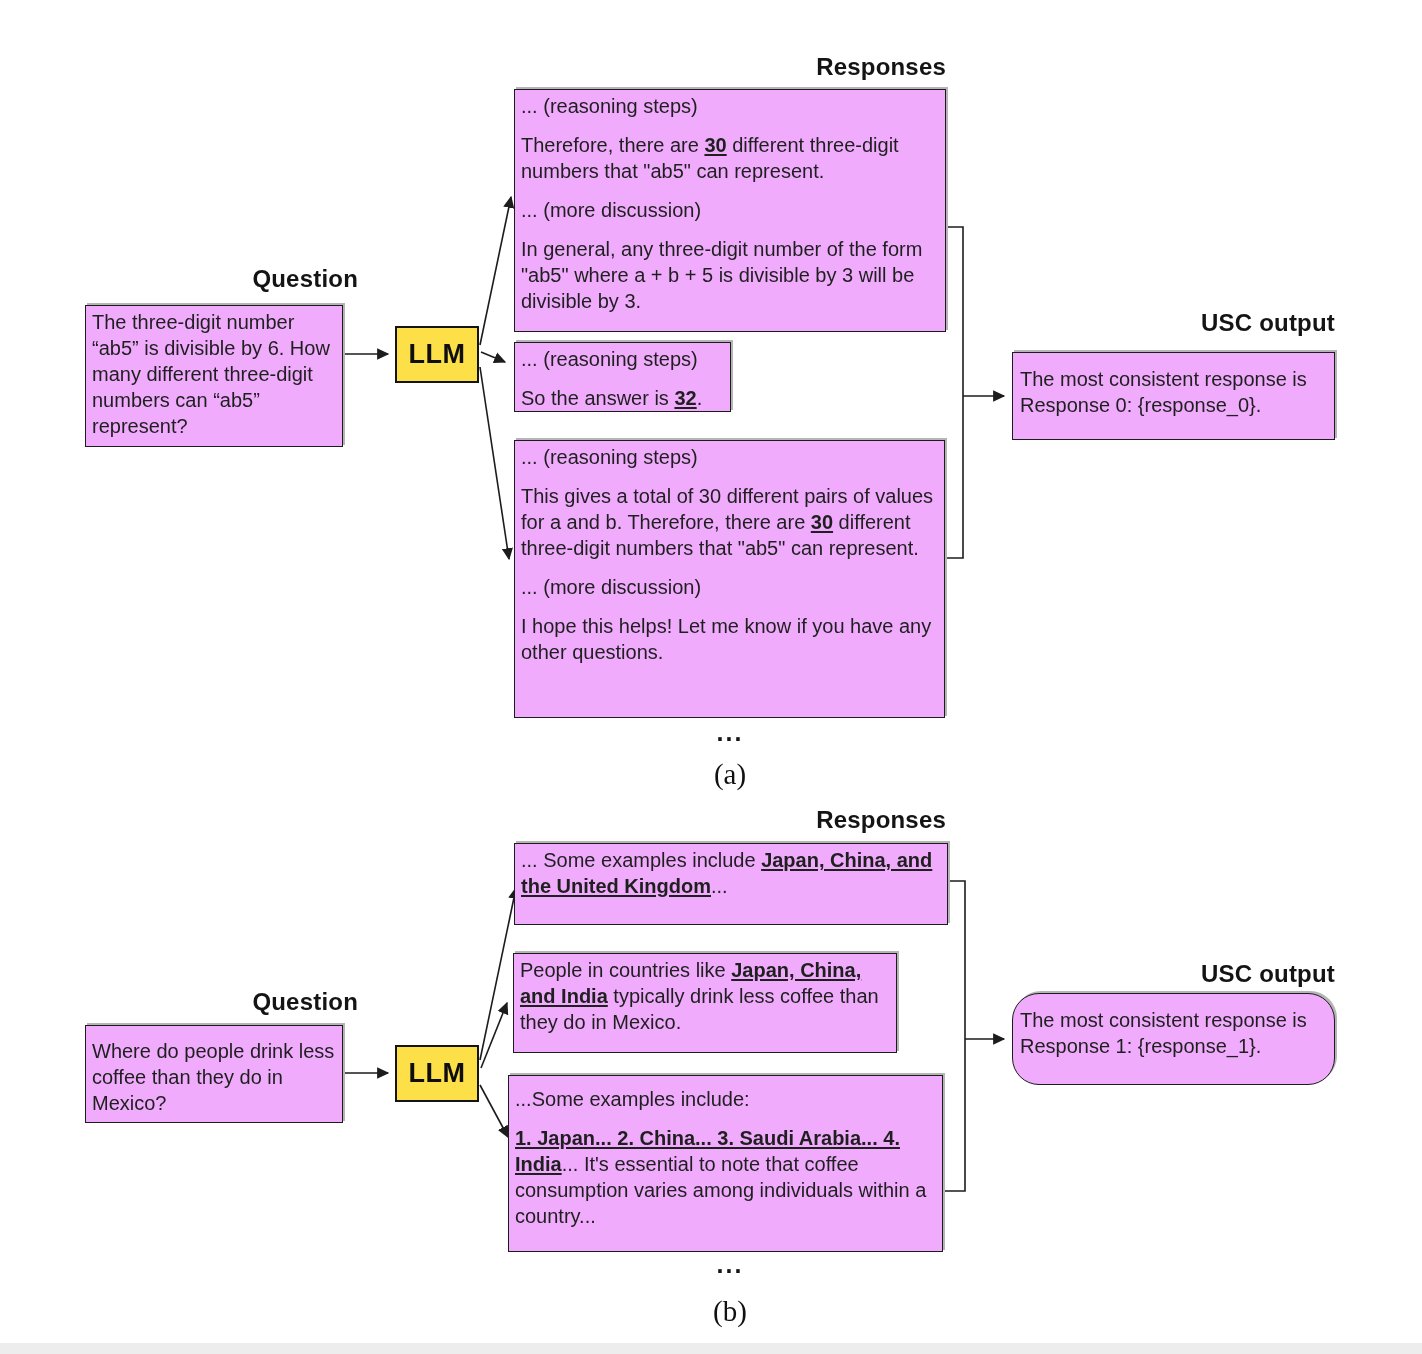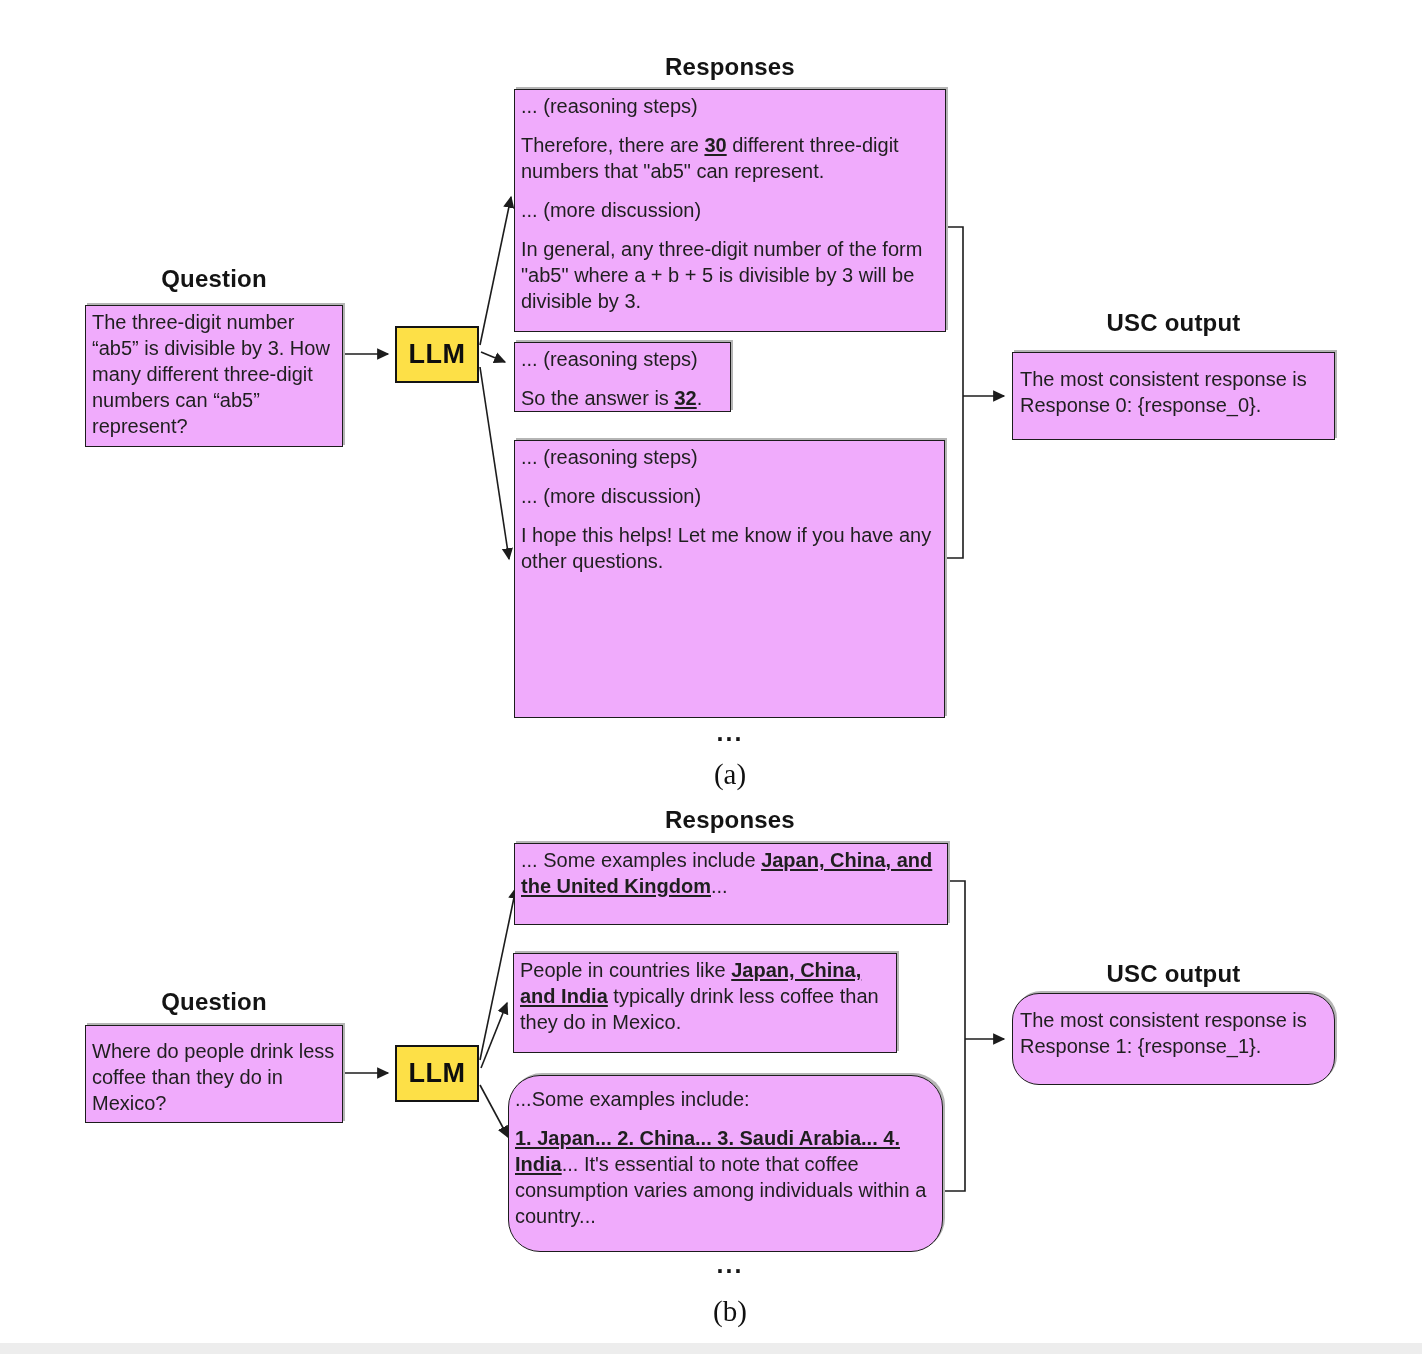--- a/index.html
+++ b/index.html
@@ -2,21 +2,21 @@
 <html><head>
 <meta charset="utf-8">
 <style>
   html,body { margin:0; padding:0; background:#ffffff; }
   .canvas {
     position:relative; width:1422px; height:1354px; background:#ffffff;
     font-family:"Liberation Sans", sans-serif; color:#1f1f1f; overflow:hidden;
   }
   .overlay { position:absolute; left:0; top:0; width:1422px; height:1354px; pointer-events:none; }
   .hdr {
-    position:absolute; font-weight:700; font-size:24px; text-align:center; color:#141414;
+    position:absolute; font-weight:700; font-size:24px; text-align:right; color:#141414;
     letter-spacing:0.2px;
   }
   .box {
     position:absolute; background:#f0abfc; border:1.6px solid #1c1c1c;
     box-shadow:2px -2px 0 #b5b5b5;
     box-sizing:border-box; font-size:20px; line-height:26px; padding:3px 6px 4px 6px;
   }
   .box p { margin:0 0 13px 0; }
   .box p:last-child { margin-bottom:0; }
   .hl { font-weight:700; text-decoration:underline; text-decoration-thickness:2px; text-underline-offset:2px; }
@@ -72,49 +72,50 @@
       <p><span>In general, any three-digit number of the form "ab5" where a + b + 5 is divisible by 3 will be divisible by 3.</span></p>
     </div>
 
   <div class="box" style="left:514px; top:342px; width:217px; height:70px;">
       <p><span>... (reasoning steps)</span></p>
       <p><span>So the answer is </span><span class="hl">32</span><span>.</span></p>
     </div>
 
   <div class="box" style="left:514px; top:440px; width:431px; height:278px;">
       <p><span>... (reasoning steps)</span></p>
+      <p><span>This gives a total of 30 different pairs of values for a and b. Therefore, there are </span><span class="hl">30</span><span> different three-digit numbers that "ab5" can represent.</span></p>
       <p><span>... (more discussion)</span></p>
       <p><span>I hope this helps! Let me know if you have any other questions.</span></p>
     </div>
 
   <div class="ellipsis" style="left:514px; top:718px; width:432px;">...</div>
 
   <div class="hdr" style="left:70px; top:265px; width:288px;">Question</div>
 
-  <div class="box" style="left:85px; top:305px; width:258px; height:142px;">The three-digit number “ab5” is divisible by 3. How many different three-digit numbers can “ab5” represent?</div>
+  <div class="box" style="left:85px; top:305px; width:258px; height:142px;">The three-digit number “ab5” is divisible by 6. How many different three-digit numbers can “ab5” represent?</div>
 
   <div class="llm" style="left:395px; top:326px; width:84px; height:57px;">LLM</div>
 
   <div class="hdr" style="left:1012px; top:309px; width:323px;">USC output</div>
 
   <div class="box pad-usc" style="left:1012px; top:352px; width:323px; height:88px;">The most consistent response is Response 0: {response_0}.</div>
 
   <div class="caption" style="left:514px; top:758px; width:432px;">(a)</div>
 
   <div class="hdr" style="left:514px; top:806px; width:432px;">Responses</div>
 
   <div class="box" style="left:514px; top:843px; width:434px; height:82px;">
       <p><span>... Some examples include </span><span class="hl">Japan, China, and the United Kingdom</span><span>...</span></p>
     </div>
 
   <div class="box" style="left:513px; top:953px; width:384px; height:100px;">
       <p><span>People in countries like </span><span class="hl">Japan, China, and India</span><span> typically drink less coffee than they do in Mexico.</span></p>
     </div>
 
-  <div class="box pad-r3b" style="left:508px; top:1075px; width:435px; height:177px;border-radius:32px;">
+  <div class="box pad-r3b" style="left:508px; top:1075px; width:435px; height:177px;">
       <p><span>...Some examples include:</span></p>
       <p><span class="hl">1. Japan... 2. China... 3. Saudi Arabia... 4. India</span><span>... It's essential to note that coffee consumption varies among individuals within a country...</span></p>
     </div>
 
   <div class="ellipsis" style="left:514px; top:1250px; width:432px;">...</div>
 
   <div class="hdr" style="left:70px; top:988px; width:288px;">Question</div>
 
   <div class="box pad-qb" style="left:85px; top:1025px; width:258px; height:98px;">Where do people drink less coffee than they do in Mexico?</div>
 

